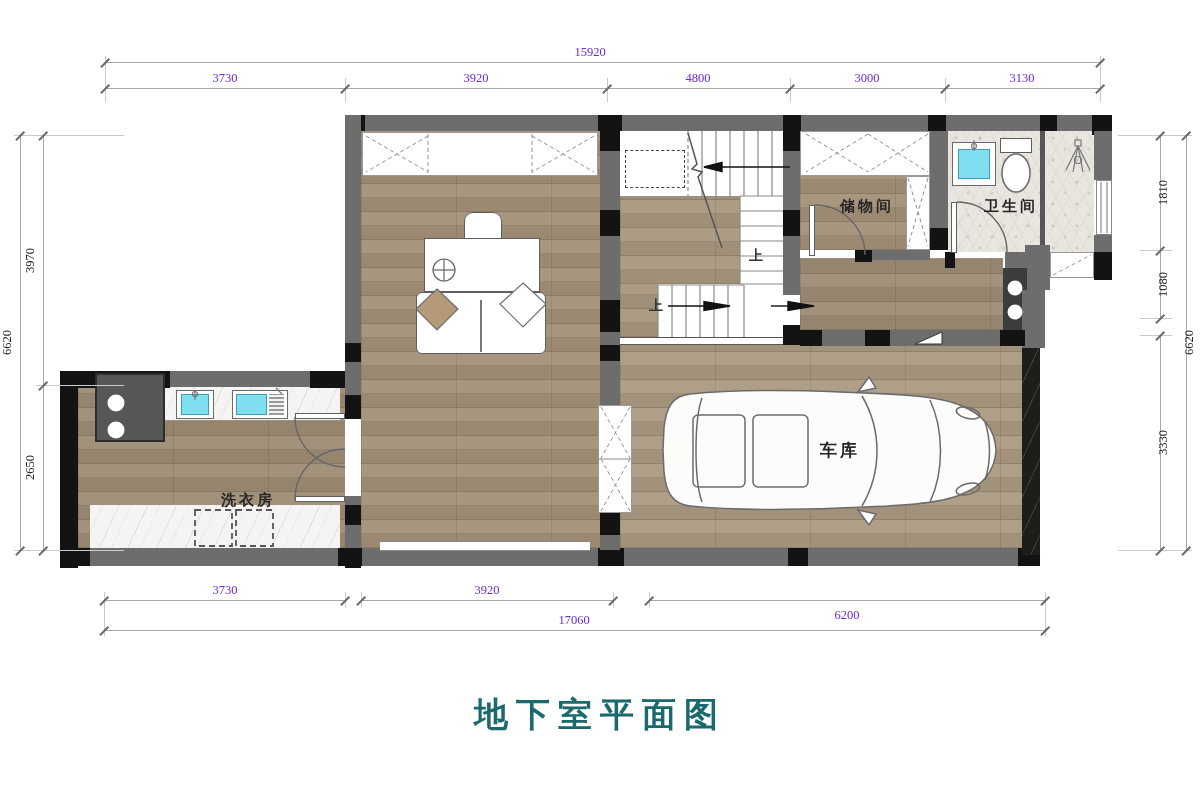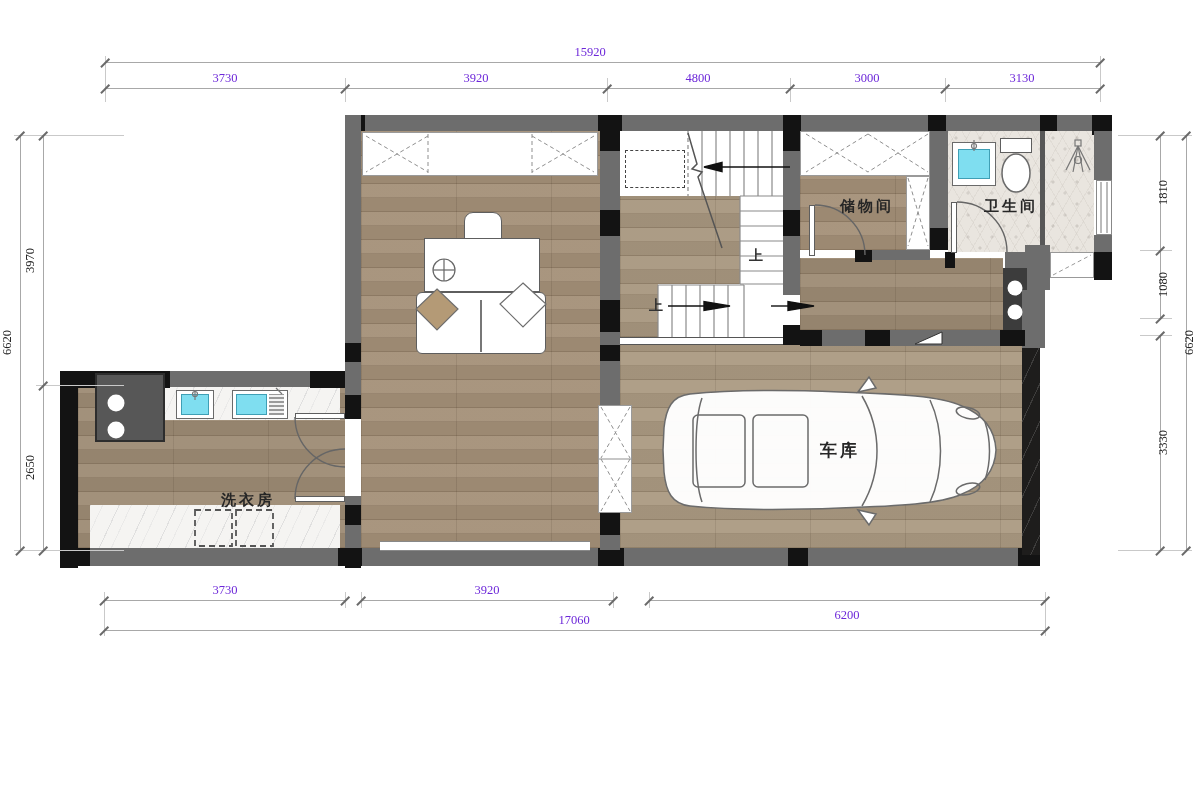--- a/index.html
+++ b/index.html
@@ -371,13 +371,14 @@
   <div class="vlab" style="left:1123px;top:435px;">3330</div>
   <div class="vlab" style="left:1149px;top:335px;">6620</div>
 
   <div class="room-label" style="left:817px;top:197px;width:100px;">储物间</div>
   <div class="room-label" style="left:961px;top:197px;width:100px;">卫生间</div>
   <div class="room-label" style="left:198px;top:447px;width:100px;margin-top:44px;">洗衣房</div>
   <div class="room-label" style="left:790px;top:439px;width:100px;font-size:17px;">车库</div>
   <div class="up-label" style="left:749px;top:247px;">上</div>
   <div class="up-label" style="left:649px;top:297px;">上</div>
 
+  <div class="title">地下室平面图</div>
 </div>
 
 </body></html>

